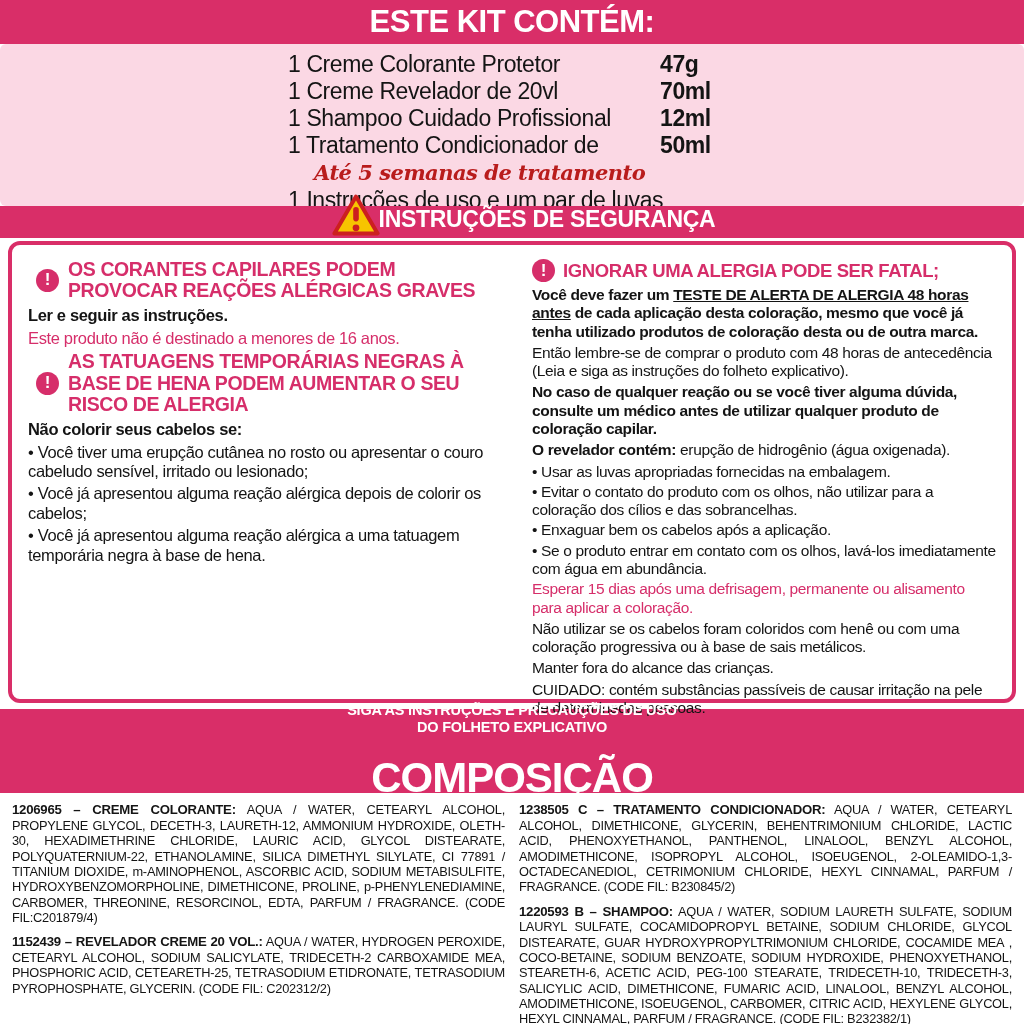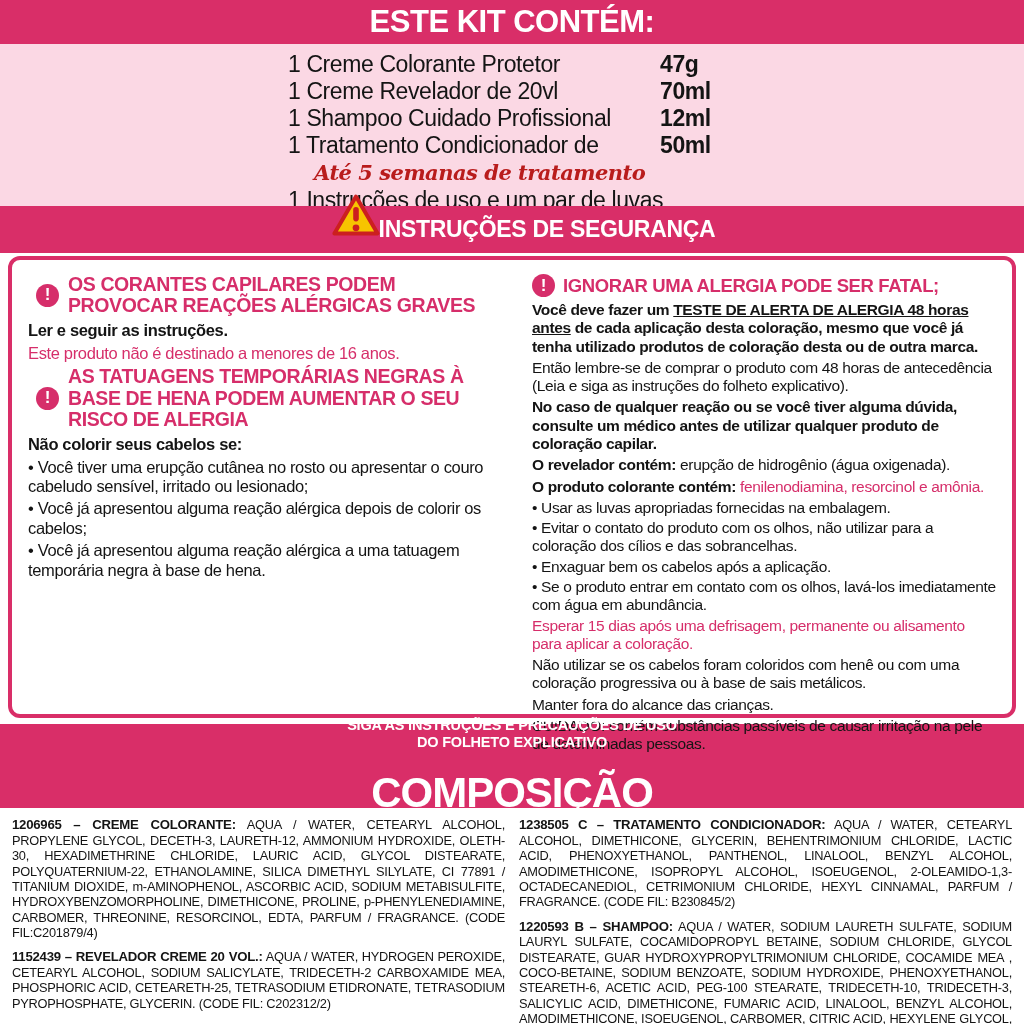--- a/index.html
+++ b/index.html
@@ -9,34 +9,34 @@
     -webkit-font-smoothing:antialiased;
   }
   .magenta{background:#d92e68;}
   .top-band{
     height:44px;display:flex;align-items:center;justify-content:center;
   }
   .top-band .title{
     color:#fff;font-size:31px;font-weight:bold;letter-spacing:-0.5px;
   }
   .kit-section{
-    background:#fbd8e4;height:162px;box-sizing:border-box;padding-top:7px;
+    background:#fbd8e4;height:162px;box-sizing:border-box;padding-top:7px;border-radius:6px;
   }
   .kit-list{margin-left:288px;width:460px;}
   .kit-row{display:flex;font-size:23px;line-height:27px;letter-spacing:-0.4px;color:#141414;}
   .kit-row .name{width:372px;}
   .kit-row .qty{font-weight:bold;}
   .kit-note{
     font-family:"DejaVu Serif","Liberation Serif",serif;
     font-style:italic;font-weight:bold;font-size:21px;line-height:27px;
     padding-left:26px;color:#b91c1c;letter-spacing:-0.5px;
   }
   .kit-last{font-size:23px;line-height:28px;letter-spacing:-0.4px;color:#141414;}
   .safety-band{
-    height:47px;position:relative;display:flex;align-items:center;justify-content:center;
+    height:32px;position:relative;display:flex;align-items:flex-start;justify-content:center;
   }
   .safety-band .band-title{
     color:#fff;font-size:23px;font-weight:bold;letter-spacing:-0.3px;padding-left:70px;
   }
   .warning-triangle{position:absolute;left:332px;top:-13px;width:48px;height:44px;}
   .safety-box{
     margin:3px 8px 0 8px;border:4px solid #d92e68;border-radius:12px;background:#fff;
     box-sizing:border-box;height:462px;display:flex;gap:26px;padding:12px 16px 0 16px;
   }
   .col-left{width:478px;flex:none;}
@@ -148,21 +148,20 @@
   <div class="col-right">
     <div class="warn-head-inline">
       <span class="excl-icon">!</span>
       <span>IGNORAR UMA ALERGIA PODE SER FATAL;</span>
     </div>
     <div class="body-text">
       <p class="bold"><span>Você deve fazer um </span><span class="underline">TESTE DE ALERTA DE ALERGIA 48 horas antes</span><span> de cada aplicação desta coloração, mesmo que você já tenha utilizado produtos de coloração desta ou de outra marca.</span></p>
       <p>Então lembre-se de comprar o produto com 48 horas de antecedência (Leia e siga as instruções do folheto explicativo).</p>
       <p class="bold">No caso de qualquer reação ou se você tiver alguma dúvida, consulte um médico antes de utilizar qualquer produto de coloração capilar.</p>
       <p><span class="bold">O revelador contém:</span><span> erupção de hidrogênio (água oxigenada).</span></p>
-      <p><span class="bold">O produto colorante contém:</span><span class="pink-text"> fenilenodiamina, resorcinol e amônia.</span></p>
       <ul class="bullets">
         <li>Usar as luvas apropriadas fornecidas na embalagem.</li>
         <li>Evitar o contato do produto com os olhos, não utilizar para a coloração dos cílios e das sobrancelhas.</li>
         <li>Enxaguar bem os cabelos após a aplicação.</li>
         <li>Se o produto entrar em contato com os olhos, lavá-los imediatamente com água em abundância.</li>
       </ul>
       <p class="pink-text">Esperar 15 dias após uma defrisagem, permanente ou alisamento para aplicar a coloração.</p>
       <p>Não utilizar se os cabelos foram coloridos com henê ou com uma coloração progressiva ou à base de sais metálicos.</p>
       <p>Manter fora do alcance das crianças.</p>
       <p>CUIDADO: contém substâncias passíveis de causar irritação na pele de determinadas pessoas.</p>

